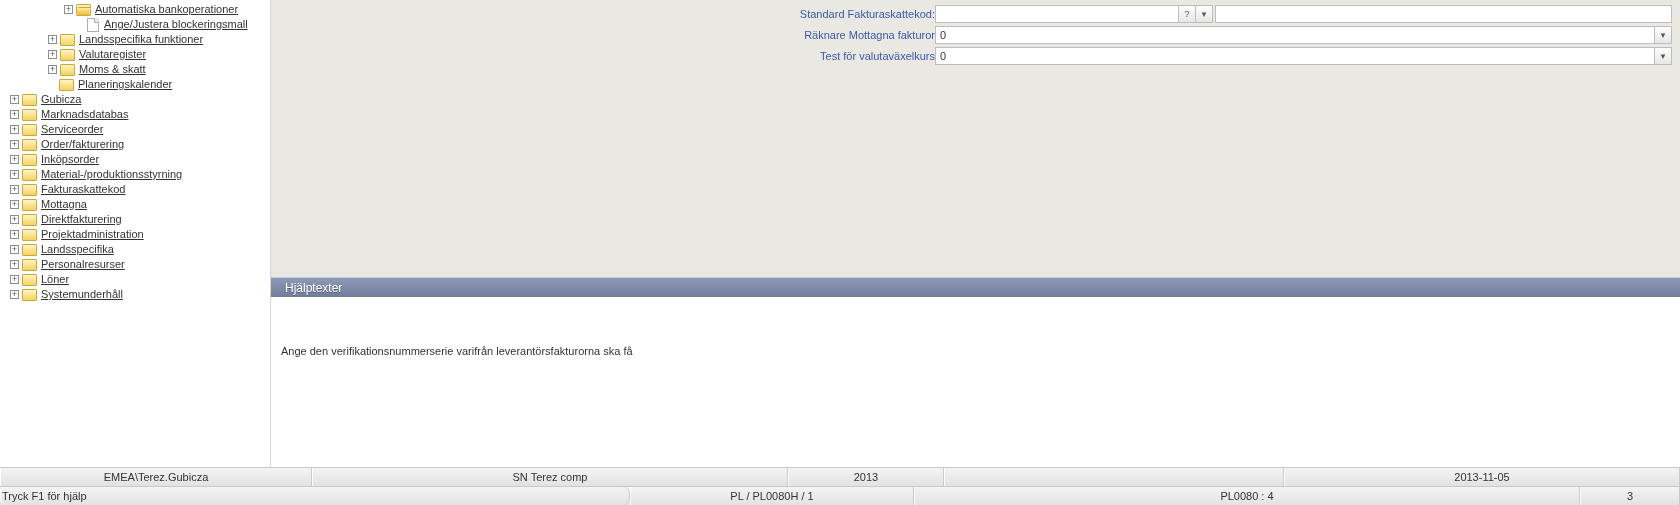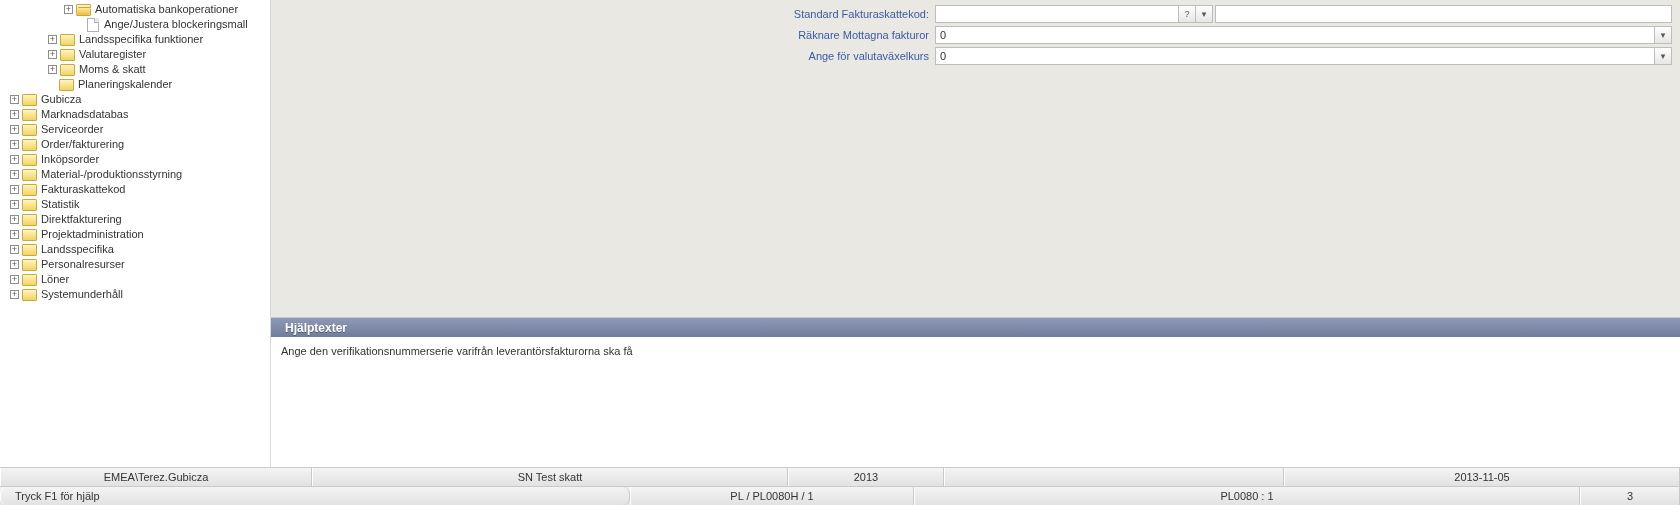--- a/index.html
+++ b/index.html
@@ -4,45 +4,45 @@
 <style>
   * { box-sizing: border-box; margin: 0; padding: 0; }
   html, body { width: 1680px; height: 505px; font-family: Tahoma, Arial, sans-serif; font-size: 11px; color: #333; background: #fff; overflow: hidden; }
   body { display: flex; flex-direction: column; }
 
   .workarea { flex: 1; display: flex; min-height: 0; }
 
   
   .tree-panel { width: 270px; background: #fff; padding: 2px 4px 0 4px; overflow: hidden; }
   .tree-node { display: flex; align-items: center; height: 15px; line-height: 15px; white-space: nowrap; }
-  .tree-node .label { padding-left: 2px; }
+  .tree-node .label { padding-left: 2px; text-decoration: underline; }
   .exp { width: 9px; height: 9px; border: 1px solid #8e8e8e; background: #fff; display: inline-flex; align-items: center; justify-content: center; font-size: 9px; line-height: 7px; color: #555; margin-right: 3px; flex: none; cursor: pointer; }
   .exp-blank { width: 11px; height: 9px; display: inline-block; flex: none; }
   .folder-ico { width: 15px; height: 12px; display: inline-block; flex: none; margin-right: 2px; background: linear-gradient(#fff4c4,#f4d35e); border: 1px solid #caa93a; border-radius: 1px; position: relative; }
   .folder-ico.open::before { content:""; position:absolute; inset:2px 0 0 0; background: linear-gradient(#ffeaa0,#f0b93a); border-top:1px solid #caa93a; border-radius:0 0 1px 1px; transform: skewX(-18deg); transform-origin: left; }
   .file-ico { width: 12px; height: 14px; display:inline-block; flex:none; margin-right:3px; background:#fff; border:1px solid #b0b0b0; position:relative; }
   .file-ico::after{content:"";position:absolute;top:-1px;right:-1px;width:4px;height:4px;background:#e8e8e8;border-left:1px solid #b0b0b0;border-bottom:1px solid #b0b0b0;}
   .ind { display:inline-block; flex:none; }
 
   
   .main-panel { flex:1; display:flex; flex-direction:column; border-left:1px solid #d8d8d8; min-width:0; }
 
   .form-area { flex:1; background:#e9e8e3; padding:4px 8px 0 0; }
   .form-row { display:flex; align-items:center; height:20px; margin-bottom:1px; }
-  .form-label { width:664px; text-align:right; padding-right:6px; color:#3b5aa6; font-size:11px; }
+  .form-label { width:664px; text-align:right; color:#3b5aa6; font-size:11px; }
   .form-field { flex:1; display:flex; align-items:center; }
   .txt { flex:1; height:18px; border:1px solid #bdbdbd; background:#fff; padding:0 4px; font-size:11px; font-family:inherit; color:#333; }
   .btn-sq { width:17px; height:18px; border:1px solid #bdbdbd; border-left:none; background:linear-gradient(#fefefe,#e6e6e6); display:inline-flex; align-items:center; justify-content:center; font-size:9px; color:#555; cursor:pointer; flex:none; }
 
-  .help-header { height:20px; background:linear-gradient(#8e99b6,#707c9b); color:#fff; font-weight:bold; font-size:12px; padding-left:14px; display:flex; align-items:center; text-shadow:0 1px 0 rgba(0,0,0,.3); border-top:1px solid #c2c9da;}
-  .help-body { background:#fff; padding:6px 10px; height:130px; line-height:16px; }
+  .help-header { height:20px; background:linear-gradient(#8e99b6,#707c9b); color:#fff; font-weight:normal; font-size:12px; padding-left:14px; display:flex; align-items:center; text-shadow:0 1px 0 rgba(0,0,0,.3); border-top:1px solid #c2c9da;}
+  .help-body { background:#fff; padding:6px 10px; height:130px; line-height:16px;margin-top:40px; }
 
   
   .status-row { display:flex; height:19px; background:linear-gradient(#f4f4f4,#e2e2e2); border-top:1px solid #c9c9c9; }
-  .status-cell { border-right:1px solid #c9c9c9; border-left:1px solid #fff; display:flex; align-items:center; justify-content:center; padding:0 14px; overflow:hidden; white-space:nowrap; }
+  .status-cell { border-right:1px solid #c9c9c9; border-left:1px solid #fff; display:flex; align-items:center; justify-content:center; padding:0 1px; overflow:hidden; white-space:nowrap; }
   .status-cell.left { justify-content:flex-start;border-radius:7px; }
 </style>
 </head>
 <body>
 
 <div class="workarea">
 
   <div class="tree-panel">
 
     <div class="tree-node">
@@ -122,21 +122,21 @@
     <div class="tree-node">
         <span class="ind" style="width:6px"></span>
         <span class="exp">+</span>
         <span class="folder-ico"></span>
         <span class="label">Fakturaskattekod</span>
       </div>
     <div class="tree-node">
         <span class="ind" style="width:6px"></span>
         <span class="exp">+</span>
         <span class="folder-ico"></span>
-        <span class="label">Statistik</span>
+        <span class="label">Mottagna</span>
       </div>
     <div class="tree-node">
         <span class="ind" style="width:6px"></span>
         <span class="exp">+</span>
         <span class="folder-ico"></span>
         <span class="label">Direktfakturering</span>
       </div>
     <div class="tree-node">
         <span class="ind" style="width:6px"></span>
         <span class="exp">+</span>
@@ -185,43 +185,43 @@
 
       <div class="form-row">
         <div class="form-label">Räknare Mottagna fakturor</div>
         <div class="form-field">
           <input class="txt" value="0" style="">
           <span class="btn-sq">▾</span>
         </div>
       </div>
 
       <div class="form-row">
-        <div class="form-label">Ange för valutaväxelkurs</div>
+        <div class="form-label">Test för valutaväxelkurs</div>
         <div class="form-field">
           <input class="txt" value="0" style="">
           <span class="btn-sq">▾</span>
         </div>
       </div>
 
     </div>
 
     <div class="help-header">Hjälptexter</div>
     <div class="help-body">
       <div>Ange den verifikationsnummerserie varifrån leverantörsfakturorna ska få</div>
     </div>
 
   </div>
 </div>
 
 <div class="status-row">
   <div class="status-cell" style="width:312px">EMEA\Terez.Gubicza</div>
-  <div class="status-cell" style="width:476px">SN Test skatt</div>
+  <div class="status-cell" style="width:476px">SN Terez comp</div>
   <div class="status-cell" style="width:156px">2013</div>
   <div class="status-cell" style="width:340px"></div>
   <div class="status-cell" style="flex:1">2013-11-05</div>
 </div>
 
 <div class="status-row">
   <div class="status-cell left" style="width:630px">Tryck F1 för hjälp</div>
   <div class="status-cell" style="width:284px">PL / PL0080H / 1</div>
-  <div class="status-cell" style="flex:1">PL0080 : 1</div>
+  <div class="status-cell" style="flex:1">PL0080 : 4</div>
   <div class="status-cell" style="width:100px">3</div>
 </div>
 
 </body></html>

